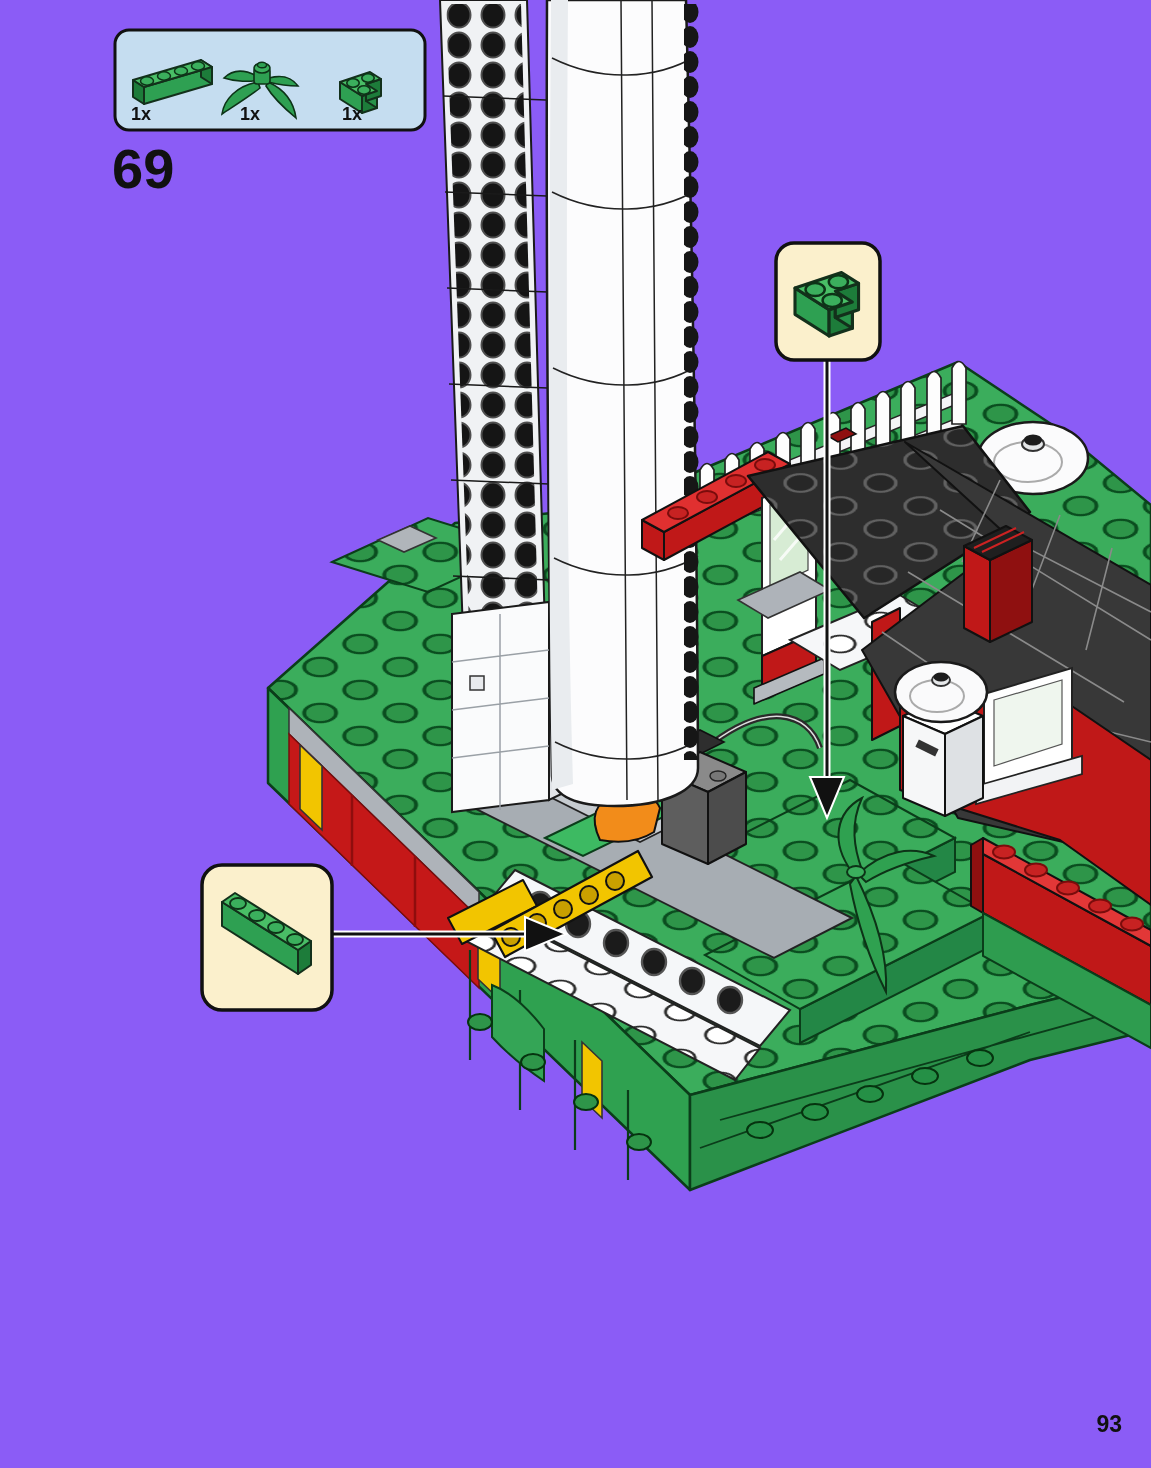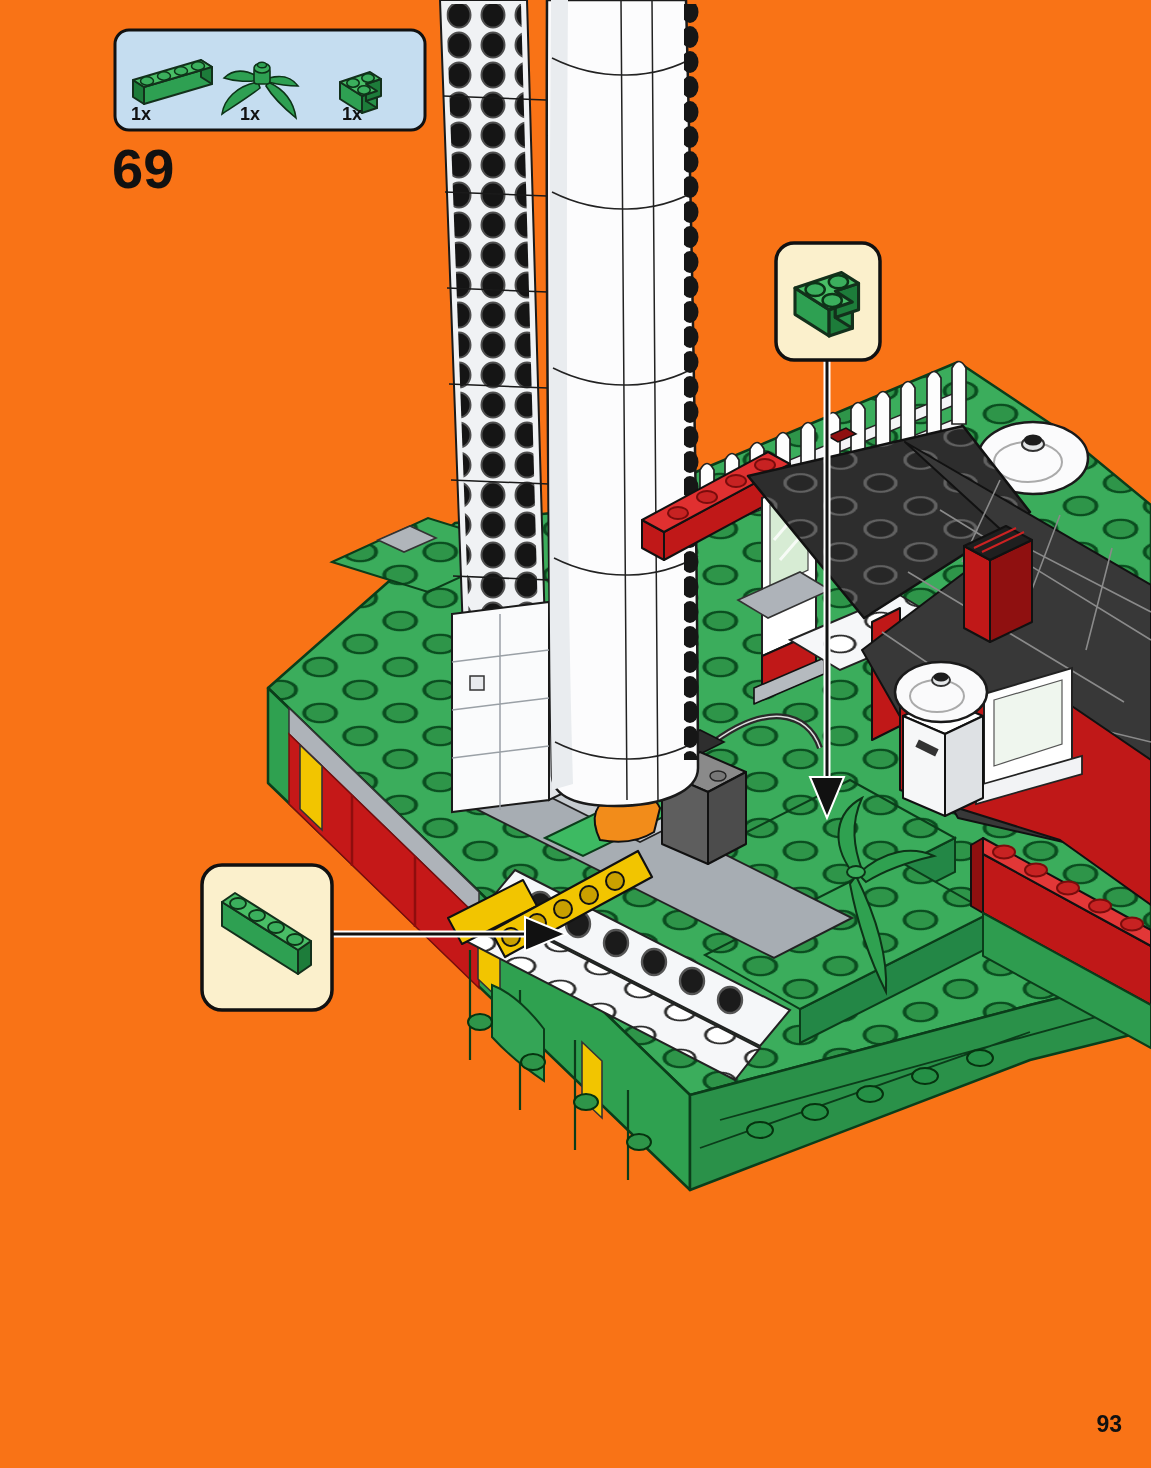--- a/index.html
+++ b/index.html
@@ -1,16 +1,16 @@
 <!DOCTYPE html>
 <html><head>
 <meta charset="utf-8">
 <style>
   html,body{margin:0;padding:0;background:#D4E8F6;font-family:"Liberation Sans",sans-serif;}
-  .page{position:relative;width:1151px;height:1468px;background:#f97316;overflow:hidden;}
+  .page{position:relative;width:1151px;height:1468px;background:#8b5cf6;overflow:hidden;}
   svg{position:absolute;left:0;top:0;}
   text{font-family:"Liberation Sans",sans-serif;fill:#111;}
   .step-num{font-size:56px;font-weight:bold;}
   .count-label{font-size:18px;font-weight:bold;}
   .page-num{font-size:23px;font-weight:bold;}
   .oln{stroke:#13301b;stroke-width:2;stroke-linejoin:round;}
   .k{stroke:#111;stroke-linejoin:round;}
 </style>
 </head>
 <body>

